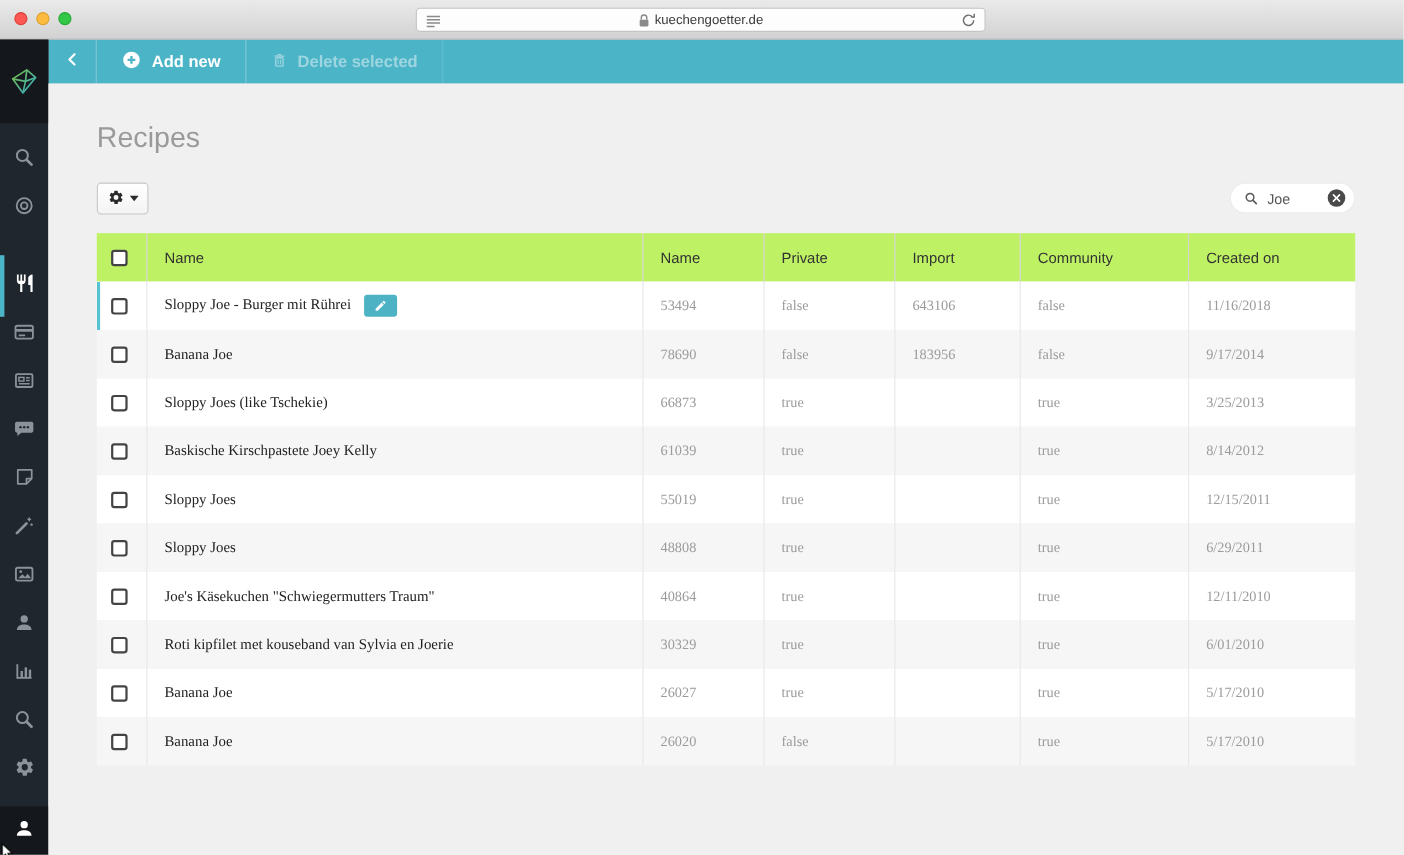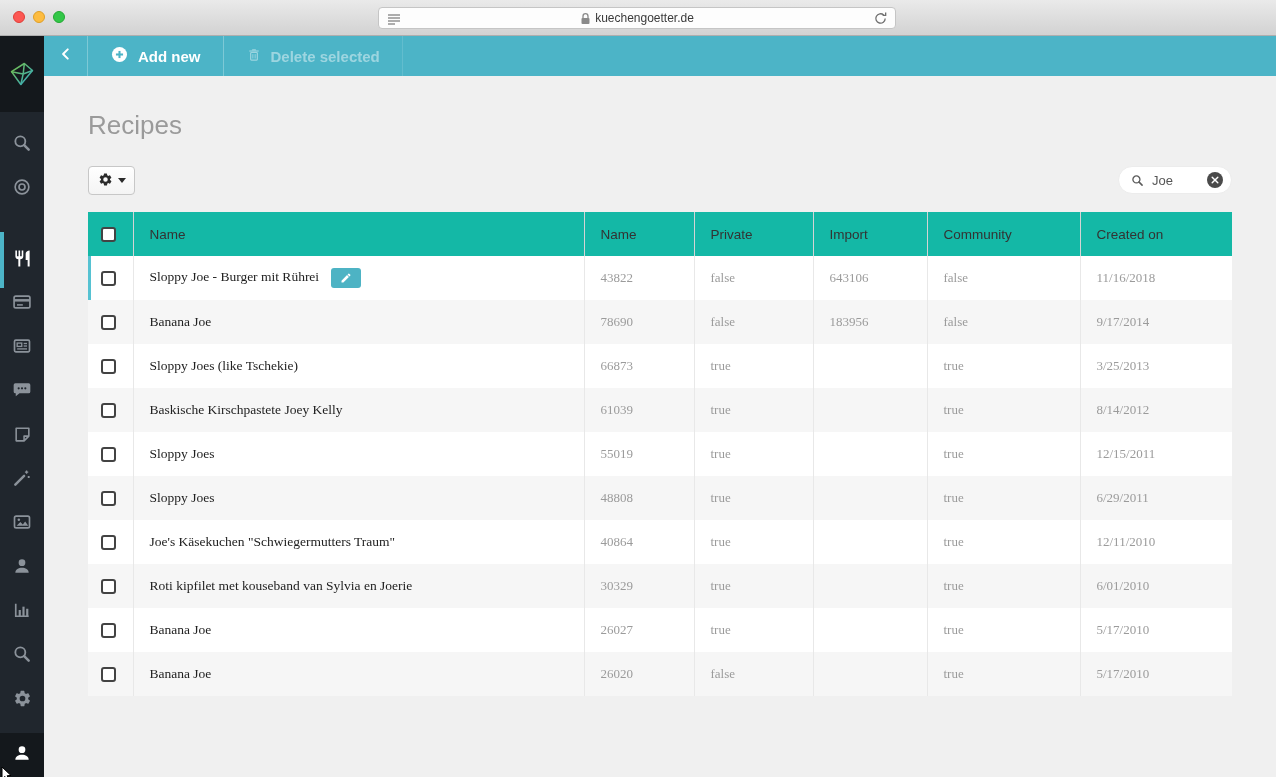--- a/index.html
+++ b/index.html
@@ -56,21 +56,21 @@
     border-top:5px solid #2b2b2b; }
   .search-pill { position:absolute; right:0; top:0; width:114px; height:28px; background:#fff;
     border:1px solid #ececec; border-radius:14px; display:flex; align-items:center; padding:0 8px 0 12px; }
   .search-pill input { border:none; outline:none; background:transparent; width:52px;
     font-size:13px; color:#555; font-family:"Liberation Sans", sans-serif; }
   .clear-btn { width:16px; height:16px; border-radius:50%; background:#4a4a4a; border:none;
     display:flex; align-items:center; justify-content:center; cursor:pointer; margin-left:auto; }
 
   
   table { margin:17px 0 0 44px; width:1144px; border-collapse:collapse; table-layout:fixed; }
-  thead th { height:44px; background:#14b8a6; text-align:left; font-size:13.5px; font-weight:400;
+  thead th { height:44px; background:#bef264; text-align:left; font-size:13.5px; font-weight:400;
     color:#333; padding-left:16px; }
   thead th + th { border-left:1px solid #d4d4d4; }
   tbody td { height:44px; font-size:13.5px; padding-left:16px; background:#fff; }
   tbody td + td { border-left:1px solid #e8e8e8;font-family:Liberation Serif, serif; }
   tbody tr.striped td { background:#f6f6f6; }
   tbody tr.selected td:first-child { box-shadow:inset 3px 0 0 #56c2d2; }
   td.col-name { color:#222; }
   td.col-val { color:#9b9b9b; font-size:13px; }
   .col-check { padding-left:13px; }
   .checkbox { display:inline-block; width:15px; height:15px; background:#fff;
@@ -306,21 +306,21 @@
           </tr>
         </thead>
         <tbody>
             <tr class="selected ">
               <td class="col-check"><span class="checkbox"></span></td>
               <td class="col-name"><span>Sloppy Joe - Burger mit Rührei</span><button class="edit-btn">
                   <svg width="12" height="12" viewBox="0 0 24 24">
                     <path fill="#fff" d="M3 17.25V21h3.75L17.81 9.94l-3.75-3.75L3 17.25zM20.71 7.04a1 1 0 0 0 0-1.41l-2.34-2.34a1 1 0 0 0-1.41 0l-1.83 1.83 3.75 3.75 1.83-1.83z"></path>
                   </svg>
                 </button></td>
-              <td class="col-val">43822</td>
+              <td class="col-val">53494</td>
               <td class="col-val">false</td>
               <td class="col-val">643106</td>
               <td class="col-val">false</td>
               <td class="col-val">11/16/2018</td>
             </tr>
             <tr class="striped">
               <td class="col-check"><span class="checkbox"></span></td>
               <td class="col-name"><span>Banana Joe</span></td>
               <td class="col-val">78690</td>
               <td class="col-val">false</td>

